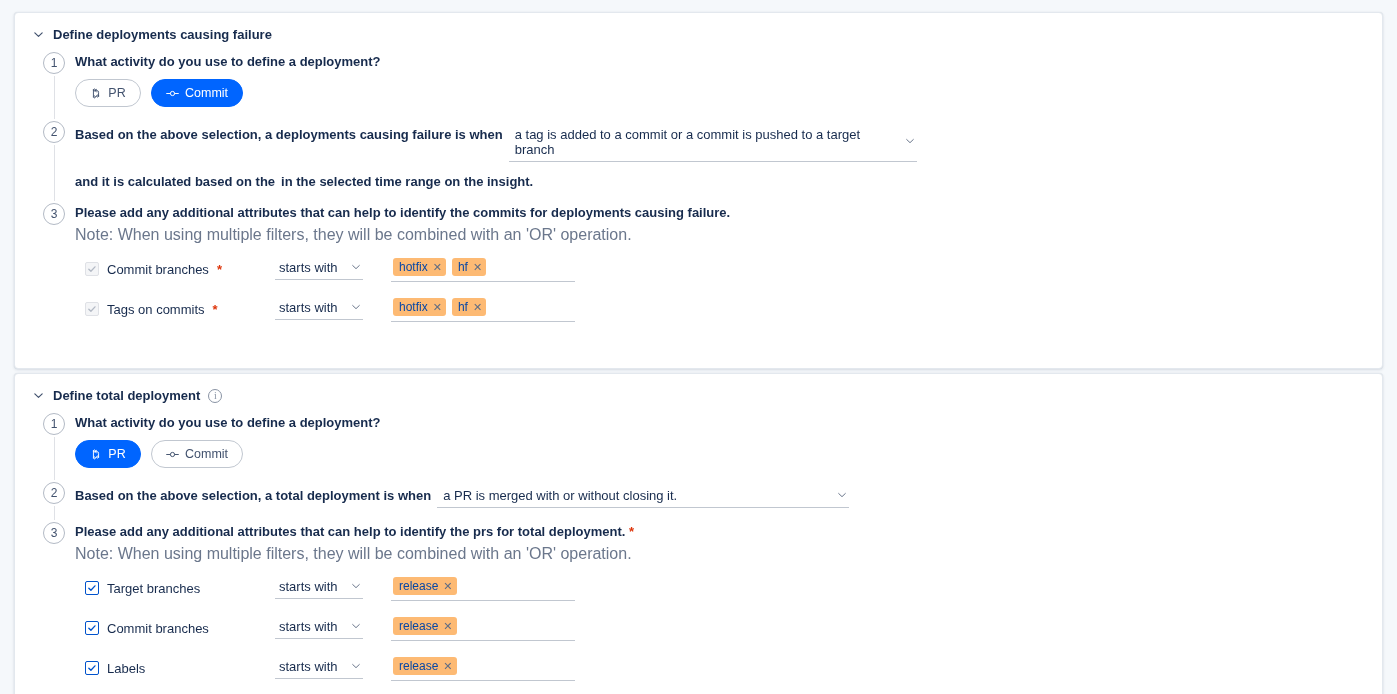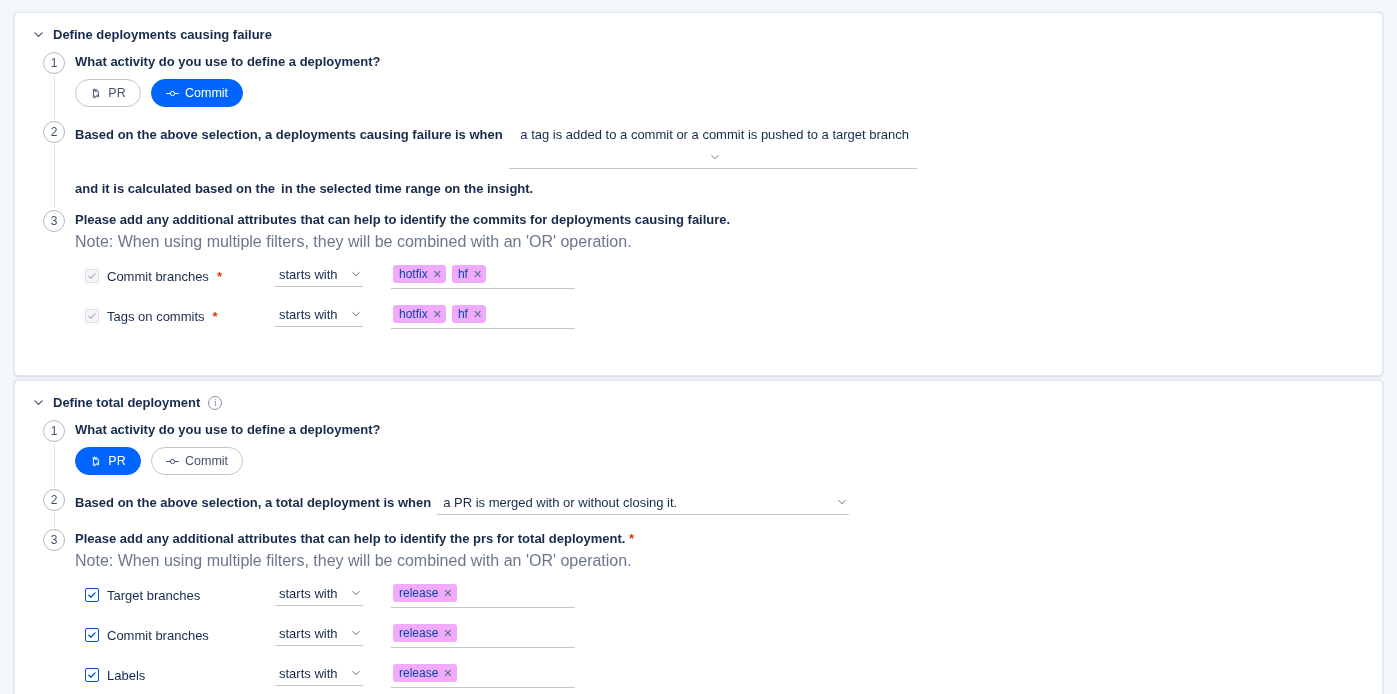--- a/index.html
+++ b/index.html
@@ -145,21 +145,21 @@
     justify-content: space-between;
     gap: 10px;
     border-bottom: 1px solid #c1c7d0;
     padding: 2px 2px 4px 6px;
     color: #172b4d;
     font-size: 13px;
     cursor: pointer;
     background: transparent;
   }
   .sel .caret { color: #6b778c; font-size: 9px; line-height: 1; }
-  .sel-wide { width: 408px; flex-direction: column; }
+  .sel-wide { width: 408px; }
   .sel-xwide { width: 412px; }
   .sel-mid { width: 118px; }
 
   .attr-rows { margin-top: 12px; }
   .attr-row {
     display: flex;
     align-items: center;
     margin-bottom: 14px;
     gap: 0;
   }
@@ -207,21 +207,21 @@
     flex: 0 0 184px;
     border-bottom: 1px solid #c1c7d0;
     min-height: 26px;
     display: flex;
     align-items: center;
     gap: 6px;
     padding: 0 2px 4px 2px;
     flex-wrap: wrap;
   }
   .tag {
-    background: #f0abfc;
+    background: #fdba74;
     color: #0747a6;
     border-radius: 3px;
     padding: 2px 4px 2px 6px;
     font-size: 12px;
     display: inline-flex;
     align-items: center;
     gap: 5px;
     line-height: 14px;
   }
   .tag .x { color: #5e6c84; font-size: 11px; cursor: pointer; }

